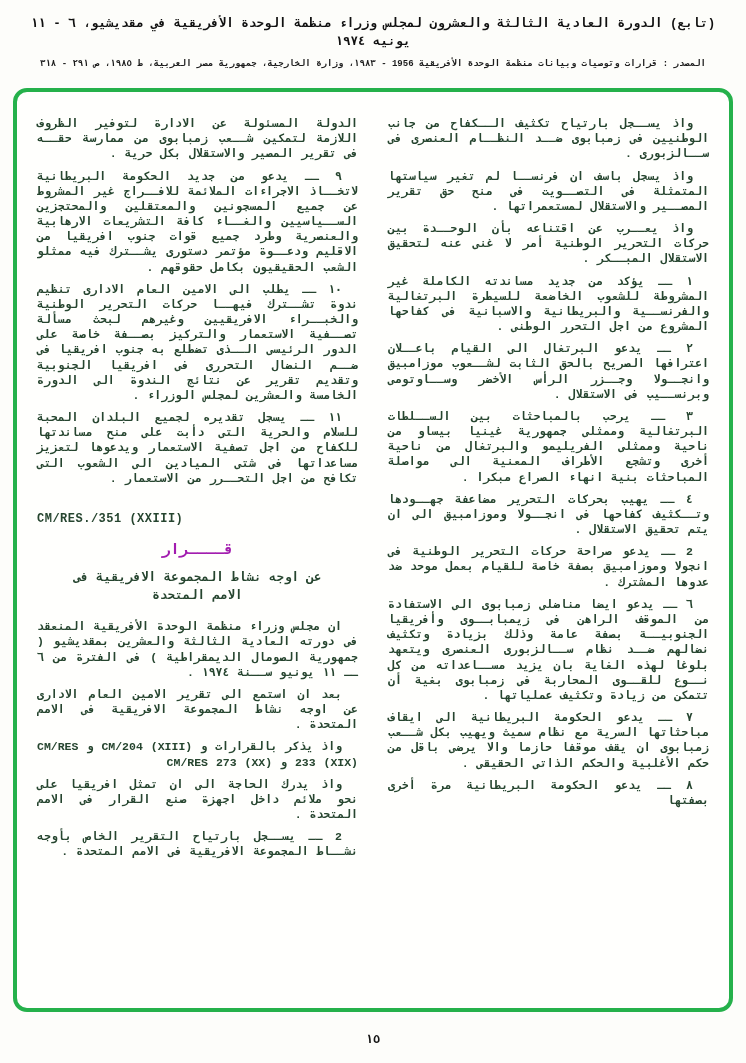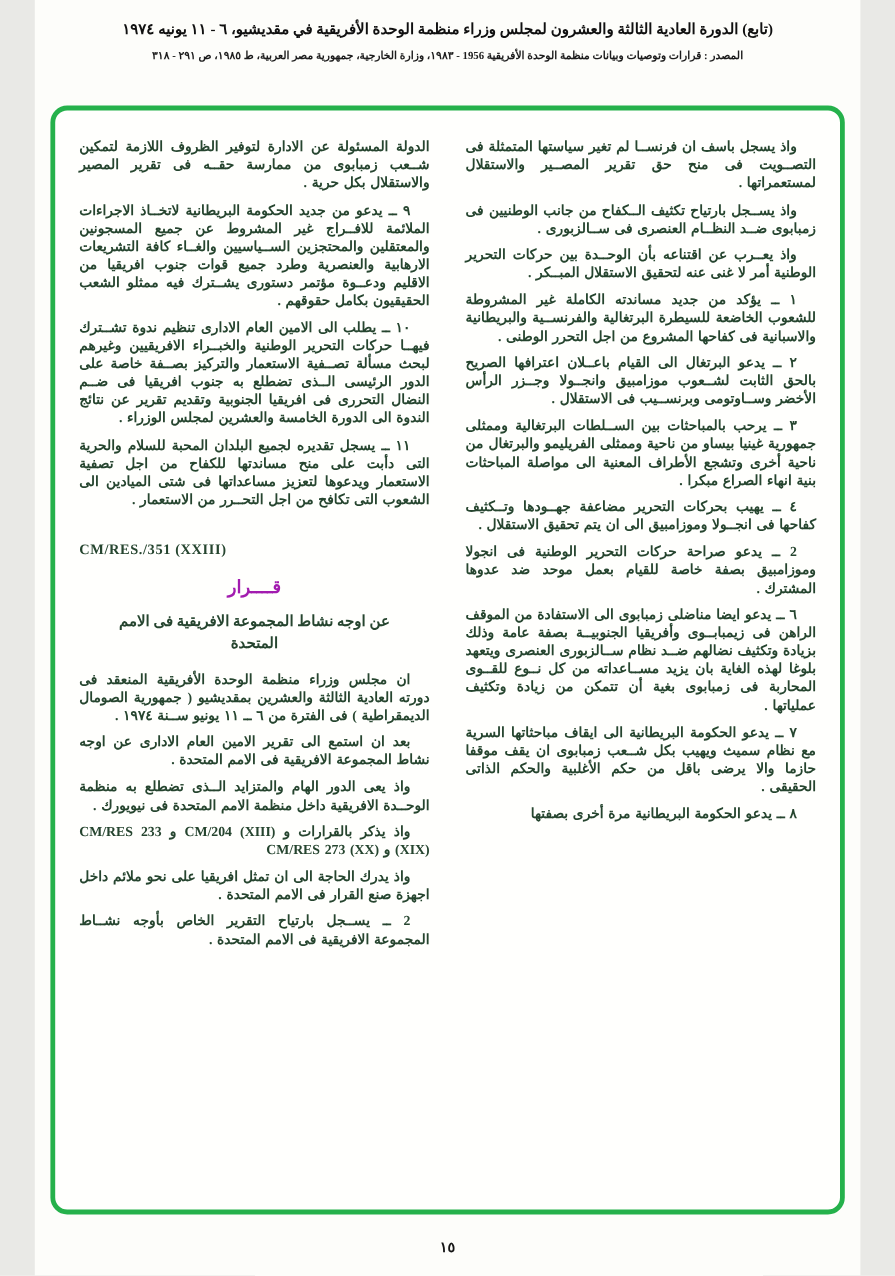--- a/index.html
+++ b/index.html
@@ -1,22 +1,22 @@
 <!DOCTYPE html>
 <html lang="ar"><head>
 <meta charset="utf-8">
 <style>
   * { margin:0; padding:0; box-sizing:border-box; }
   html,body { background:#e9e9e6; }
   .page {
     position:relative;
-    width:688px; height:1063px;
+    width:746px; height:1063px;
     margin:0 auto;
     background:#fdfdfa;
-    font-family:Liberation Serif, serif;
+    font-family:Liberation Mono, monospace;
     overflow:hidden;
   }
   .header {
     position:absolute; top:16px; left:14px; right:14px;
     direction:rtl; text-align:center; color:#101010;
   }
   .header-title { font-size:12.5px; font-weight:bold; line-height:1.4; }
   .header-source { font-size:9px; font-weight:bold; margin-top:7px; color:#1c1c1c; }
   .frame {
     position:absolute; left:13px; right:13px; top:88px; height:924px;
@@ -65,22 +65,22 @@
 
   <div class="header">
     <div class="header-title">(تابع) الدورة العادية الثالثة والعشرون لمجلس وزراء منظمة الوحدة الأفريقية في مقديشيو، ٦ - ١١ يونيه ١٩٧٤</div>
     <div class="header-source">المصدر : قرارات وتوصيات وبيانات منظمة الوحدة الأفريقية 1956 - ١٩٨٣، وزارة الخارجية، جمهورية مصر العربية، ط ١٩٨٥، ص ٢٩١ - ٣١٨</div>
   </div>
 
   <div class="frame">
     <div class="cols">
 
       <div class="col">
+        <p class="para">واذ يســجل بارتياح تكثيف الــكفاح من جانب الوطنيين فى زمبابوى ضــد النظــام العنصرى فى ســالزبورى .</p>
         <p class="para">واذ يسجل باسف ان فرنســا لم تغير سياستها المتمثلة فى التصــويت فى منح حق تقرير المصــير والاستقلال لمستعمراتها .</p>
-        <p class="para">واذ يســجل بارتياح تكثيف الــكفاح من جانب الوطنيين فى زمبابوى ضــد النظــام العنصرى فى ســالزبورى .</p>
         <p class="para">واذ يعــرب عن اقتناعه بأن الوحــدة بين حركات التحرير الوطنية أمر لا غنى عنه لتحقيق الاستقلال المبــكر .</p>
         <p class="para">١ ــ يؤكد من جديد مساندته الكاملة غير المشروطة للشعوب الخاضعة للسيطرة البرتغالية والفرنســية والبريطانية والاسبانية فى كفاحها المشروع من اجل التحرر الوطنى .</p>
         <p class="para">٢ ــ يدعو البرتغال الى القيام باعــلان اعترافها الصريح بالحق الثابت لشــعوب موزامبيق وانجــولا وجــزر الرأس الأخضر وســاوتومى وبرنســيب فى الاستقلال .</p>
         <p class="para">٣ ــ يرحب بالمباحثات بين الســلطات البرتغالية وممثلى جمهورية غينيا بيساو من ناحية وممثلى الفريليمو والبرتغال من ناحية أخرى وتشجع الأطراف المعنية الى مواصلة المباحثات بنية انهاء الصراع مبكرا .</p>
         <p class="para">٤ ــ يهيب بحركات التحرير مضاعفة جهــودها وتــكثيف كفاحها فى انجــولا وموزامبيق الى ان يتم تحقيق الاستقلال .</p>
         <p class="para">2 ــ يدعو صراحة حركات التحرير الوطنية فى انجولا وموزامبيق بصفة خاصة للقيام بعمل موحد ضد عدوها المشترك .</p>
         <p class="para">٦ ــ يدعو ايضا مناضلى زمبابوى الى الاستفادة من الموقف الراهن فى زيمبابــوى وأفريقيا الجنوبيــة بصفة عامة وذلك بزيادة وتكثيف نضالهم ضــد نظام ســالزبورى العنصرى ويتعهد بلوغا لهذه الغاية بان يزيد مســاعداته من كل نــوع للقــوى المحاربة فى زمبابوى بغية أن تتمكن من زيادة وتكثيف عملياتها .</p>
         <p class="para">٧ ــ يدعو الحكومة البريطانية الى ايقاف مباحثاتها السرية مع نظام سميث ويهيب بكل شــعب زمبابوى ان يقف موقفا حازما والا يرضى باقل من حكم الأغلبية والحكم الذاتى الحقيقى .</p>
         <p class="para">٨ ــ يدعو الحكومة البريطانية مرة أخرى بصفتها</p>
       </div>
@@ -88,21 +88,20 @@
       <div class="col">
         <p class="para cont">الدولة المسئولة عن الادارة لتوفير الظروف اللازمة لتمكين شــعب زمبابوى من ممارسة حقــه فى تقرير المصير والاستقلال بكل حرية .</p>
         <p class="para">٩ ــ يدعو من جديد الحكومة البريطانية لاتخــاذ الاجراءات الملائمة للافــراج غير المشروط عن جميع المسجونين والمعتقلين والمحتجزين الســياسيين والغــاء كافة التشريعات الارهابية والعنصرية وطرد جميع قوات جنوب افريقيا من الاقليم ودعــوة مؤتمر دستورى يشــترك فيه ممثلو الشعب الحقيقيون بكامل حقوقهم .</p>
         <p class="para">١٠ ــ يطلب الى الامين العام الادارى تنظيم ندوة تشــترك فيهــا حركات التحرير الوطنية والخبــراء الافريقيين وغيرهم لبحث مسألة تصــفية الاستعمار والتركيز بصــفة خاصة على الدور الرئيسى الــذى تضطلع به جنوب افريقيا فى ضــم النضال التحررى فى افريقيا الجنوبية وتقديم تقرير عن نتائج الندوة الى الدورة الخامسة والعشرين لمجلس الوزراء .</p>
         <p class="para">١١ ــ يسجل تقديره لجميع البلدان المحبة للسلام والحرية التى دأبت على منح مساندتها للكفاح من اجل تصفية الاستعمار ويدعوها لتعزيز مساعداتها فى شتى الميادين الى الشعوب التى تكافح من اجل التحــرر من الاستعمار .</p>
         <div class="code-ref">CM/RES./351 (XXIII)</div>
         <div class="res-heading">قــــرار</div>
         <div class="res-subheading">عن اوجه نشاط المجموعة الافريقية فى الامم المتحدة</div>
         <p class="para">ان مجلس وزراء منظمة الوحدة الأفريقية المنعقد فى دورته العادية الثالثة والعشرين بمقديشيو ( جمهورية الصومال الديمقراطية ) فى الفترة من ٦ ــ ١١ يونيو ســنة ١٩٧٤ .</p>
         <p class="para">بعد ان استمع الى تقرير الامين العام الادارى عن اوجه نشاط المجموعة الافريقية فى الامم المتحدة .</p>
-        <p class="para">واذ يعى الدور الهام والمتزايد الــذى تضطلع به منظمة الوحــدة الافريقية داخل منظمة الامم المتحدة فى نيويورك .</p>
         <p class="para refs">واذ يذكر بالقرارات و CM/204 (XIII) و CM/RES 233 (XIX) و CM/RES 273 (XX)</p>
         <p class="para">واذ يدرك الحاجة الى ان تمثل افريقيا على نحو ملائم داخل اجهزة صنع القرار فى الامم المتحدة .</p>
         <p class="para">2 ــ يســجل بارتياح التقرير الخاص بأوجه نشــاط المجموعة الافريقية فى الامم المتحدة .</p>
       </div>
 
     </div>
   </div>
 
   <div class="page-number">١٥</div>
 

